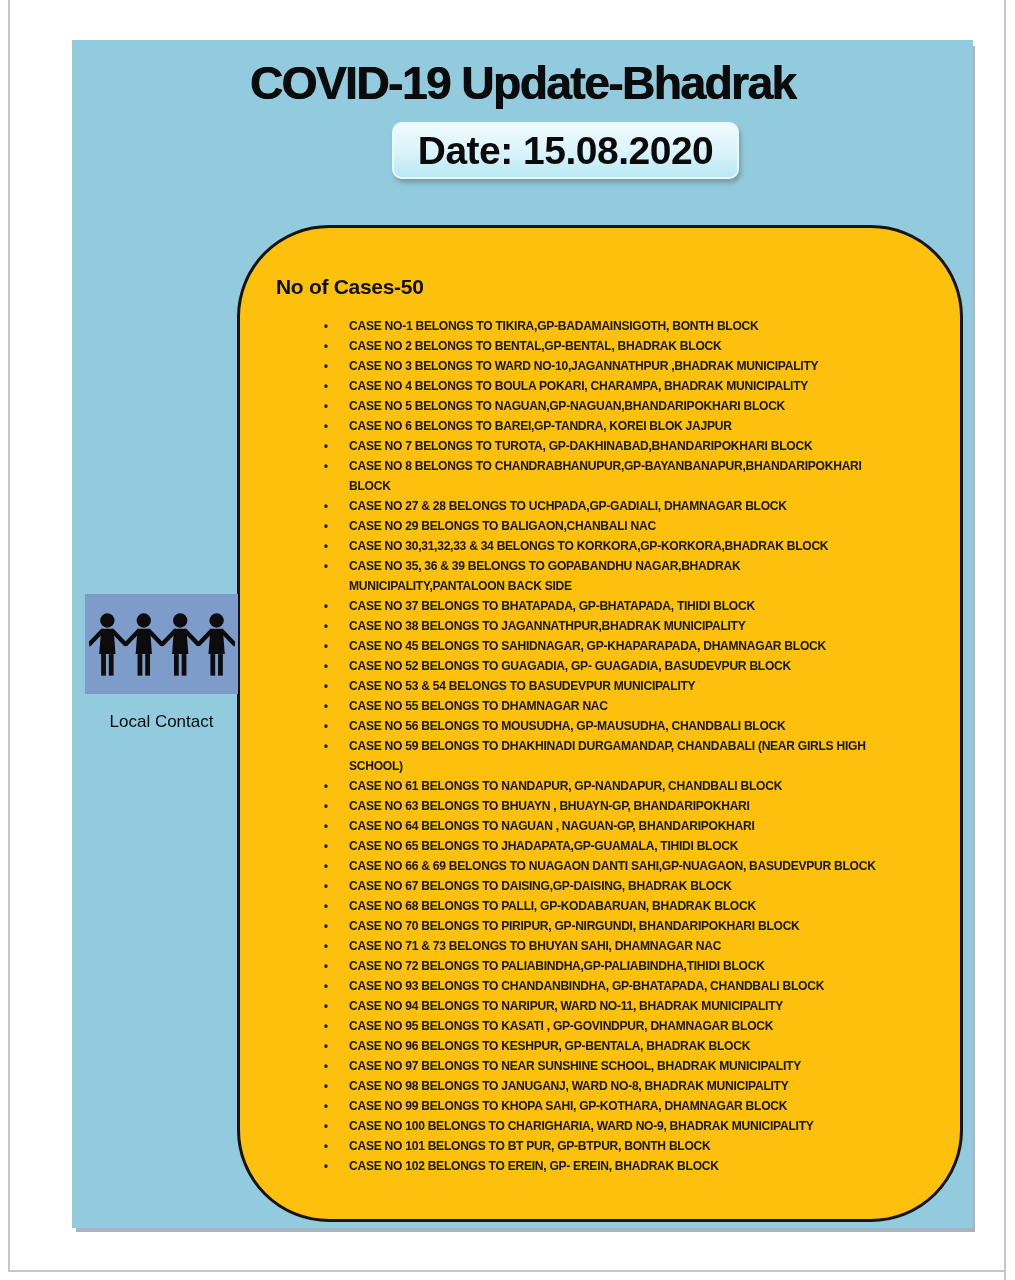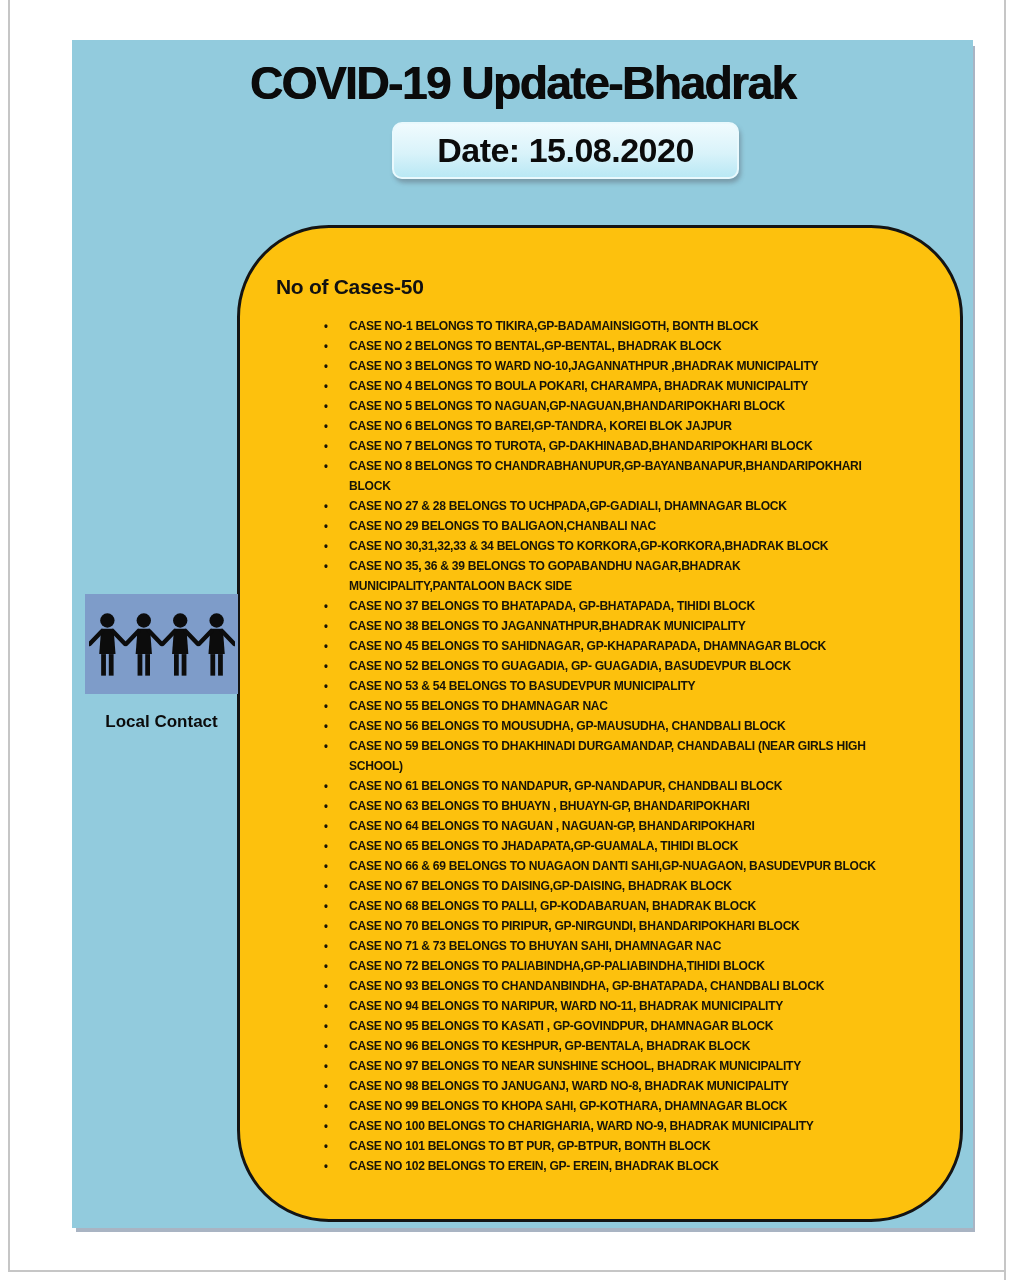--- a/index.html
+++ b/index.html
@@ -25,21 +25,21 @@
     text-shadow:0.8px 0 0 #0b0b0b;
   }
   .date-badge {
     position:absolute; left:320px; top:82px; width:347px; height:57px;
     border-radius:10px;
     background:linear-gradient(to bottom, var(--date-box-top,#f0fbfe) 0%, #d9f3fa 55%, var(--date-box-bottom,#b9e8f4) 100%);
     border:2px solid #e9f9fd;
     box-shadow:2px 4px 4px rgba(90,100,110,0.45);
     display:flex; align-items:center; justify-content:center;
   }
-  .date-label { font-size:34px; font-weight:bold; color:#0b0b0b; letter-spacing:-0.5px; }
+  .date-label { font-size:39px; font-weight:bold; color:#0b0b0b; letter-spacing:-0.5px; }
 
   .cases-card {
     position:absolute; left:165px; top:185px; width:726px; height:997px;
     background:var(--card-bg,#fdc10d);
     border:3px solid var(--card-border,#141414);
     border-radius:92px;
   }
   .cases-heading {
     position:absolute; left:36px; top:47px;
     font-size:21px; font-weight:bold; color:#111; letter-spacing:-0.3px;
@@ -58,21 +58,21 @@
     position:absolute; left:1px; top:0; font-size:12px; line-height:20px;
   }
 
   .contact-figure {
     position:absolute; left:13px; top:554px; width:153px; height:100px;
     background:var(--contact-bg,#7e9cc9);
     display:flex; align-items:center; justify-content:center;
   }
   .contact-label {
     position:absolute; left:13px; top:672px; width:153px;
-    text-align:center; font-size:17px; font-weight:bold; color:#0b0b0b;
+    text-align:center; font-size:17px; font-weight:normal; color:#0b0b0b;
   }
 </style>
 </head>
 <body>
 
 <div class="page">
   <div class="frame-line frame-left"></div>
   <div class="frame-line frame-right"></div>
   <div class="frame-line frame-bottom"></div>
 

